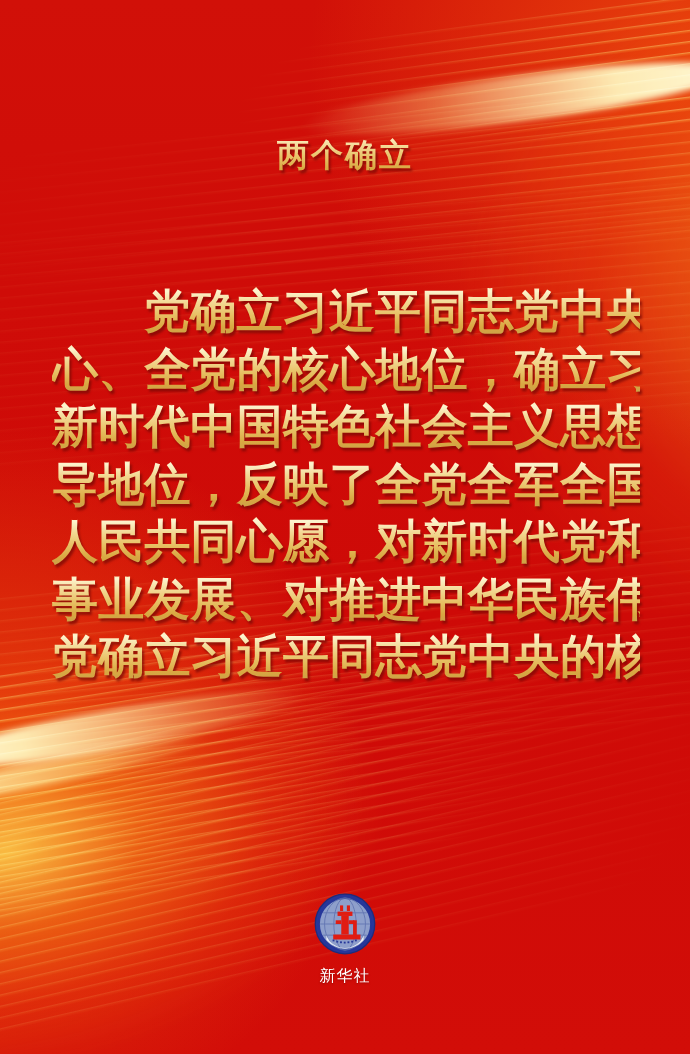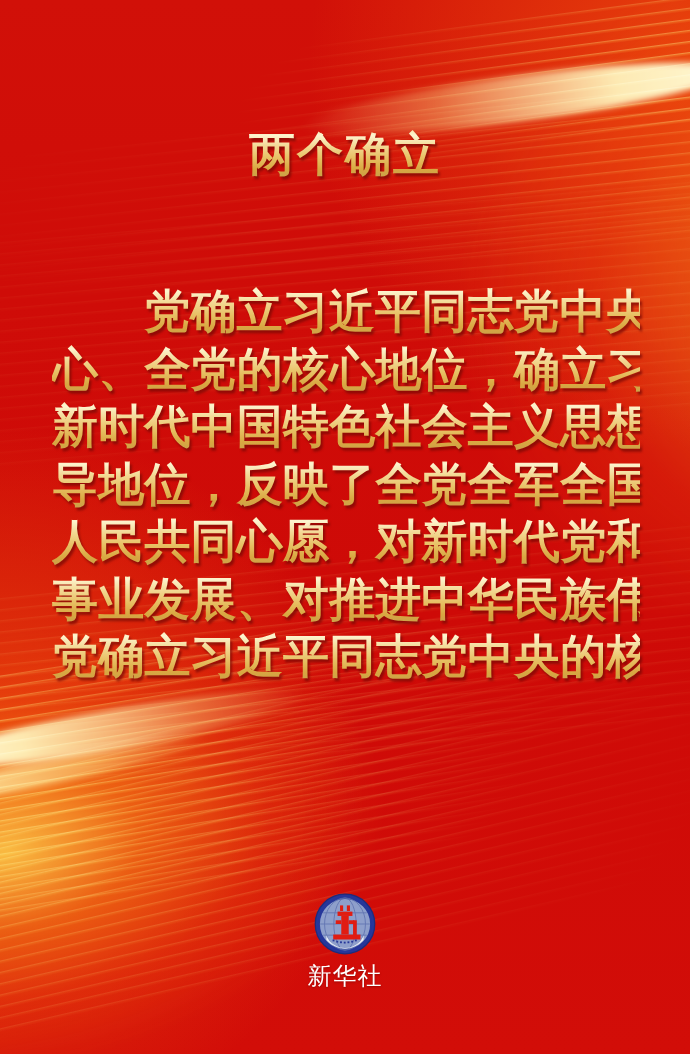--- a/index.html
+++ b/index.html
@@ -186,21 +186,21 @@
     -webkit-text-fill-color: transparent;
     filter: drop-shadow(2px 3px 1px rgba(120,8,4,0.72));
   }
 
   .headline {
     position: absolute;
     left: 0;
     top: 128px;
     width: 100%;
     text-align: center;
-    font-size: 46px;
+    font-size: 32px;
     line-height: 54px;
     letter-spacing: 2px;
     font-weight: 700;
     white-space: nowrap;
   }
 
   .body-block {
     position: absolute;
     left: 52px;
     top: 283px;
@@ -226,21 +226,21 @@
     text-align: center;
   }
   .emblem {
     display: inline-block;
     width: 62px;
     height: 62px;
     vertical-align: top;
   }
   .agency-name {
     margin-top: 8px;
-    font-size: 24px;
+    font-size: 16px;
     line-height: 26px;
     color: #ffffff;
     letter-spacing: 1px;
     font-weight: 400;
     text-shadow: 0 1px 2px rgba(110,6,4,0.6);
   }
 </style>
 </head>
 <body>
 

